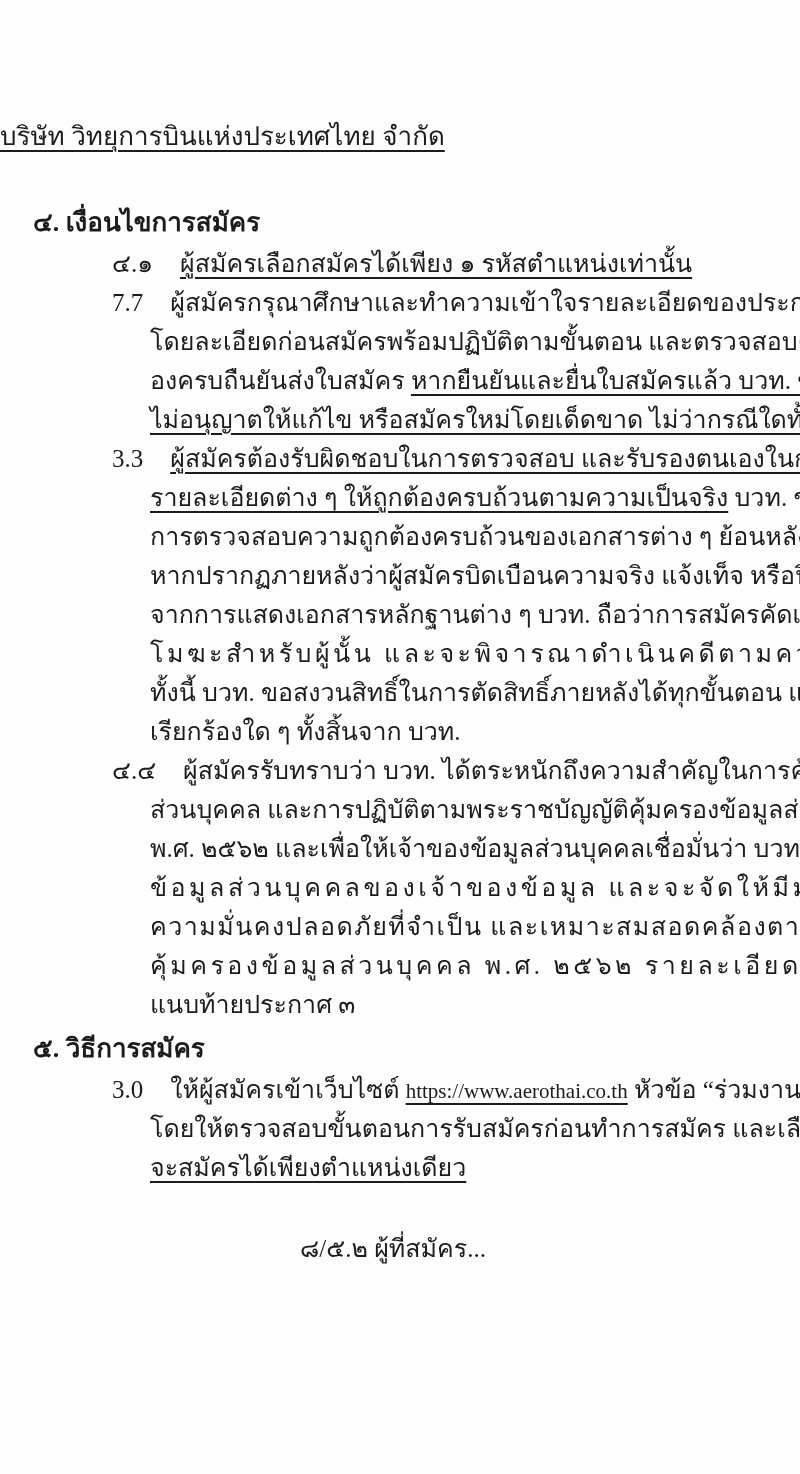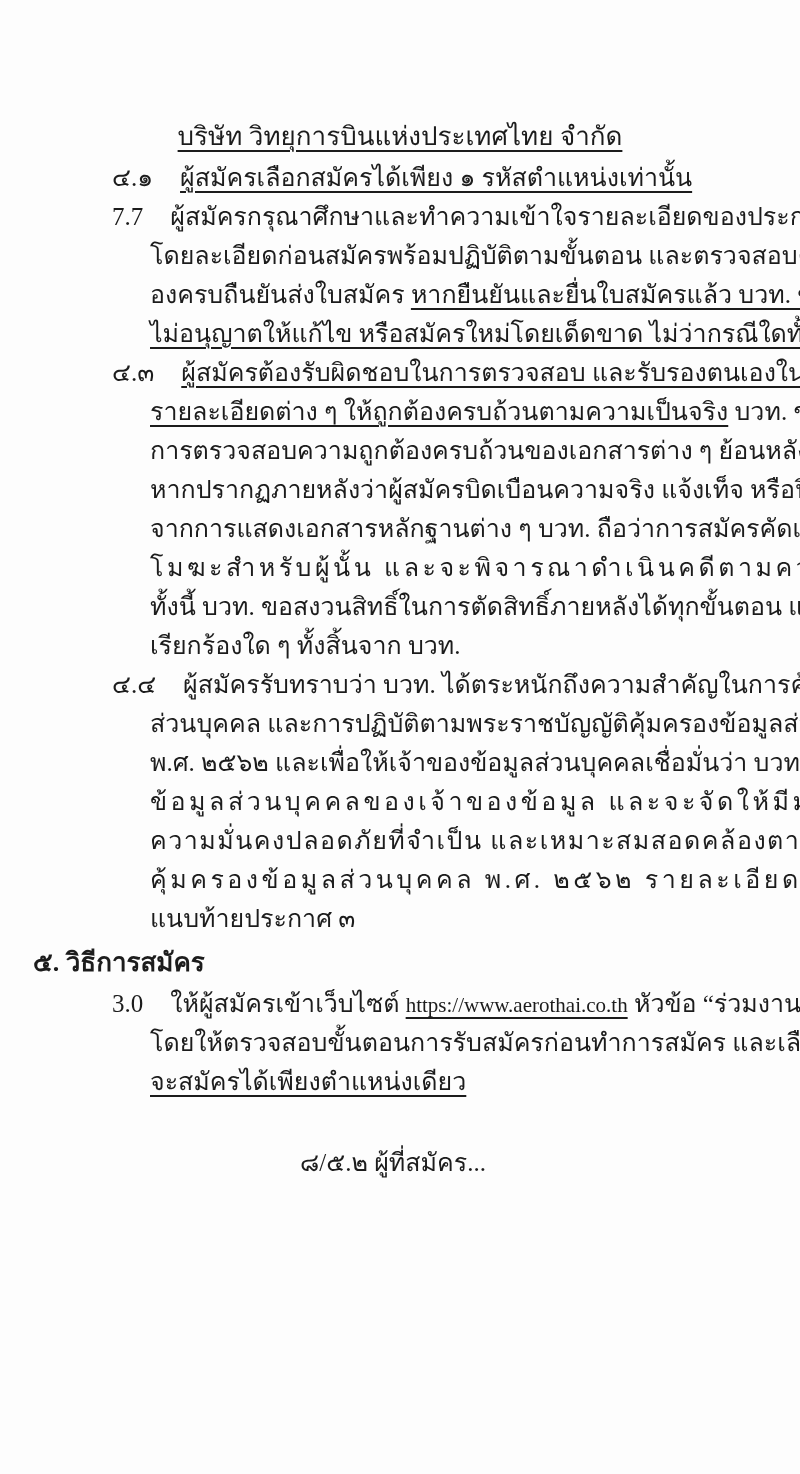--- a/index.html
+++ b/index.html
@@ -3,21 +3,21 @@
 <meta charset="utf-8">
 <style>
   html,body{margin:0;padding:0}
   body{
     width:800px;height:1474px;
     background:#fdfdfd;color:#1c1c1c;
     font-family:"Liberation Serif","DejaVu Sans",serif;
     overflow:hidden;
   }
   .page{padding-top:116px}
-  .title-row{text-align:center;height:42px;line-height:42px;font-size:26px}
+  .title-row{text-align:left;height:42px;line-height:42px;font-size:26px}
   .ref-row{position:relative;margin-top:46px;height:40px;line-height:40px;font-size:26px}
   .ref-no{position:absolute;left:4px;top:0}
   .page-no{position:absolute;left:0;right:0;text-align:center}
   .h{font-weight:bold;font-size:26px;padding-left:33px;height:42px;line-height:42px;margin-top:44px;white-space:nowrap}
   .h2nd{margin-top:4px}
   .ln{height:39px;line-height:39px;font-size:25px;white-space:nowrap}
   .fl{padding-left:112px}   
   .cl{padding-left:150px}   
   .no{margin-right:27px}
   .u{text-decoration:underline;text-underline-offset:5px;text-decoration-thickness:1.5px}
@@ -29,38 +29,39 @@
 </head>
 <body>
 
 <div class="page">
 
   <div class="title-row">
     <span class="u">บริษัท วิทยุการบินแห่งประเทศไทย จำกัด</span>
   </div>
 
 
+  <div class="h">๔. เงื่อนไขการสมัคร</div>
 
   <div class="ln fl">
     <span class="no">๔.๑</span><span class="u">ผู้สมัครเลือกสมัครได้เพียง ๑ รหัสตำแหน่งเท่านั้น</span>
   </div>
 
   <div class="ln fl">
     <span class="no">7.7</span><span>ผู้สมัครกรุณาศึกษาและทำความเข้าใจรายละเอียดของประกาศฉบับนี้</span>
   </div>
   <div class="ln cl">โดยละเอียดก่อนสมัครพร้อมปฏิบัติตามขั้นตอน และตรวจสอบความถูกต้องก่อน</div>
   <div class="ln cl">
     <span>องครบถืนยันส่งใบสมัคร </span><span class="u">หากยืนยันและยื่นใบสมัครแล้ว บวท. ขอสงวนสิทธิ์</span>
   </div>
   <div class="ln cl">
     <span class="u">ไม่อนุญาตให้แก้ไข หรือสมัครใหม่โดยเด็ดขาด ไม่ว่ากรณีใดทั้งสิ้น</span>
   </div>
 
   <div class="ln fl">
-    <span class="no">๔.๓</span><span class="u">ผู้สมัครต้องรับผิดชอบในการตรวจสอบ และรับรองตนเองในการกรอก</span>
+    <span class="no">3.3</span><span class="u">ผู้สมัครต้องรับผิดชอบในการตรวจสอบ และรับรองตนเองในการกรอก</span>
   </div>
   <div class="ln cl">
     <span class="u">รายละเอียดต่าง ๆ ให้ถูกต้องครบถ้วนตามความเป็นจริง</span><span> บวท. ขอสงวนสิทธิ์ใน</span>
   </div>
   <div class="ln cl">การตรวจสอบความถูกต้องครบถ้วนของเอกสารต่าง ๆ ย้อนหลังได้ทุกกรณี</div>
   <div class="ln cl">หากปรากฏภายหลังว่าผู้สมัครบิดเบือนความจริง แจ้งเท็จ หรือปิดบังข้อเท็จจริง</div>
   <div class="ln cl">จากการแสดงเอกสารหลักฐานต่าง ๆ บวท. ถือว่าการสมัครคัดเลือกในครั้งนี้เป็น</div>
   <div class="ln cl sp2">โมฆะสำหรับผู้นั้น และจะพิจารณาดำเนินคดีตามความเหมาะสมต่อไป</div>
   <div class="ln cl">ทั้งนี้ บวท. ขอสงวนสิทธิ์ในการตัดสิทธิ์ภายหลังได้ทุกขั้นตอน และผู้สมัครไม่มีสิทธิ์</div>
   <div class="ln cl">เรียกร้องใด ๆ ทั้งสิ้นจาก บวท.</div>

